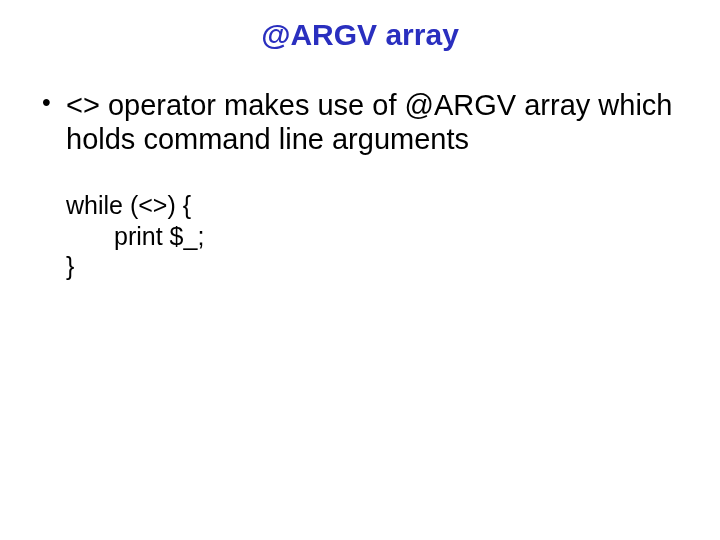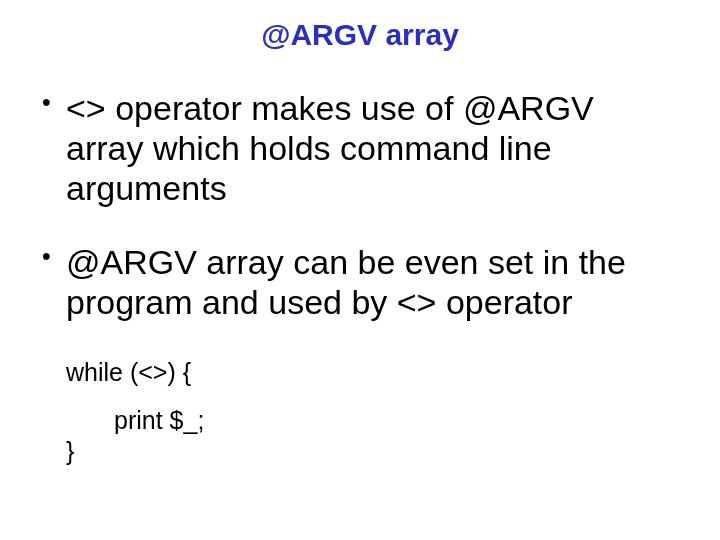--- a/index.html
+++ b/index.html
@@ -35,51 +35,50 @@
     right: 40px;
   }
   ul.bullets {
     list-style: none;
     margin: 0;
     padding: 0;
   }
   ul.bullets > li {
     position: relative;
     padding-left: 30px;
-    font-size: 34px;
+    font-size: 29px;
     line-height: 1.18;
     margin-bottom: 34px;
   }
   ul.bullets > li::before {
     content: "•";
     position: absolute;
     left: 6px;
     top: 0;
     font-size: 25px;
     color: #000;
   }
   .code-block {
     margin-top: 34px;
     padding-left: 30px;
     font-size: 25px;
     line-height: 1.22;
   }
   .code-line { white-space: pre; }
-  .indent1 { padding-left: 48px; margin-top: 18px; }
+  .indent1 { padding-left: 48px; }
 </style>
 </head>
 <body>
 
 <div class="slide">
   <div class="title">@ARGV array</div>
 
   <div class="content">
     <ul class="bullets">
       <li>&lt;&gt; operator makes use of @ARGV array which holds command line arguments</li>
-      <li>@ARGV array can be even set in the program and used by &lt;&gt; operator</li>
     </ul>
 
     <div class="code-block">
       <div class="code-line">while (&lt;&gt;) {</div>
       <div class="code-line indent1">print $_;</div>
       <div class="code-line">}</div>
     </div>
   </div>
 </div>
 

